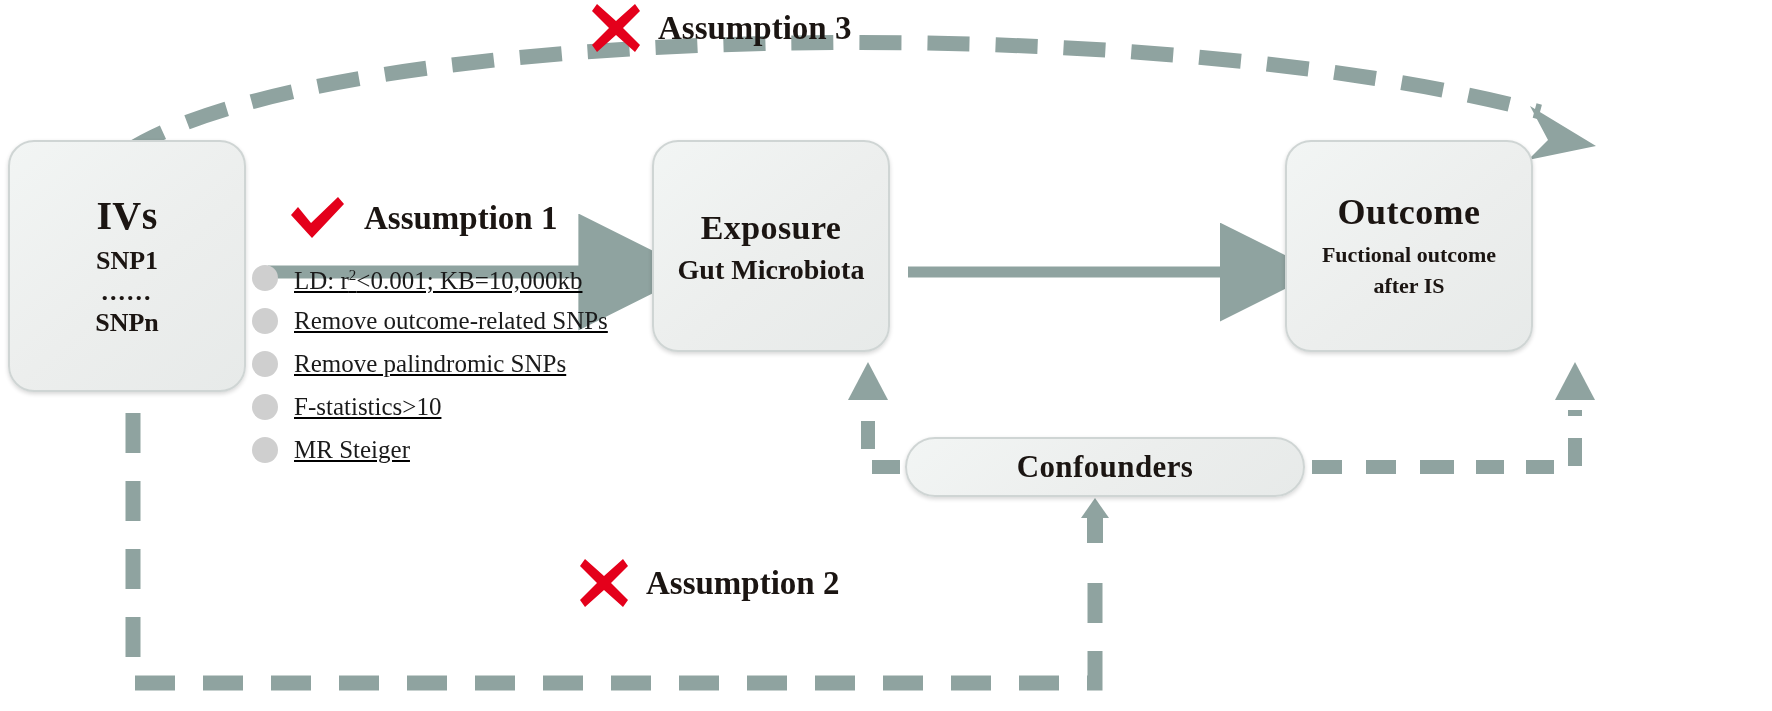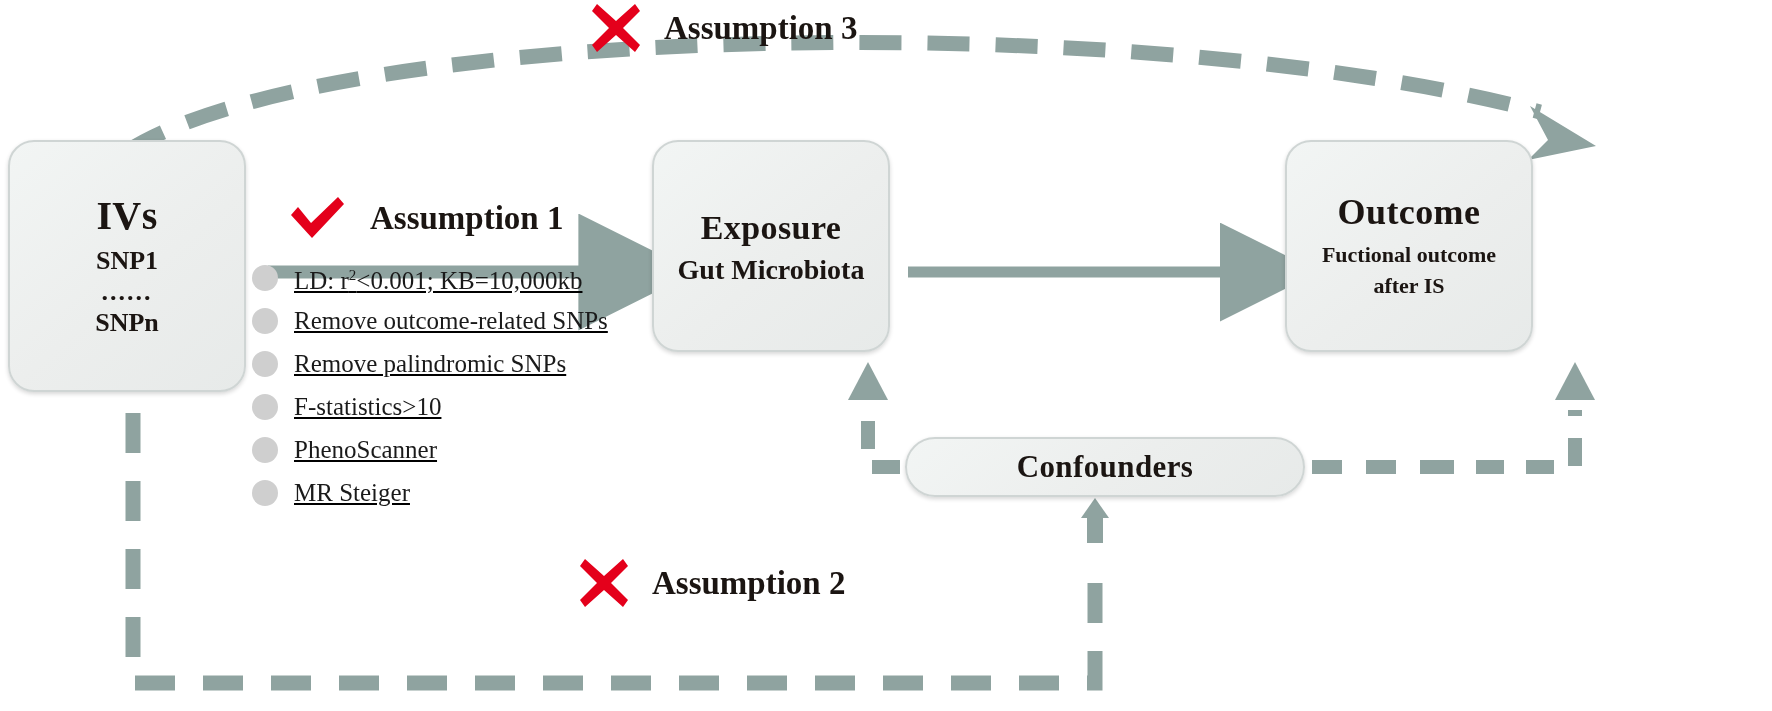--- a/index.html
+++ b/index.html
@@ -31,21 +31,21 @@
   #node-exposure .title{font-size:34px;line-height:40px;margin-bottom:8px;}
   #node-exposure .sub{font-size:28px;line-height:28px;}
 
   #node-outcome{left:1285px;top:140px;width:248px;height:212px;border-radius:26px;}
   #node-outcome .title{font-size:36px;line-height:42px;margin-bottom:6px;}
   #node-outcome .sub{font-size:22px;line-height:31px;}
 
   #node-confounders{left:905px;top:437px;width:400px;height:60px;border-radius:30px;}
   #node-confounders .title{font-size:31px;line-height:36px;}
 
-  .asm-label{position:absolute;display:flex;align-items:center;gap:24px;
+  .asm-label{position:absolute;display:flex;align-items:center;gap:18px;
              font-weight:bold;color:#1b1512;white-space:nowrap;}
   #asm1{left:288px;top:196px;font-size:33px;}
   #asm3{left:592px;top:4px;font-size:33px;}
   #asm2{left:580px;top:559px;font-size:33px;}
 
   .mark{display:inline-block;line-height:1;}
   .mark svg{display:block;}
 
   .bullets{position:absolute;left:252px;top:258px;width:400px;text-decoration:underline;}
   .bullet-row{display:flex;align-items:center;height:40px;margin-bottom:3px;}
@@ -161,21 +161,17 @@
     <div class="bullet-row">
       <span class="bullet-dot"></span>
       <span class="bullet-text">Remove palindromic SNPs</span>
     </div>
     <div class="bullet-row">
       <span class="bullet-dot"></span>
       <span class="bullet-text">F-statistics&gt;10</span>
     </div>
     <div class="bullet-row">
       <span class="bullet-dot"></span>
-      <span class="bullet-text">PhenoScanner</span>
-    </div>
-    <div class="bullet-row">
-      <span class="bullet-dot"></span>
       <span class="bullet-text">MR Steiger</span>
     </div>
   </div>
 
 </div>
 
 </body></html>

